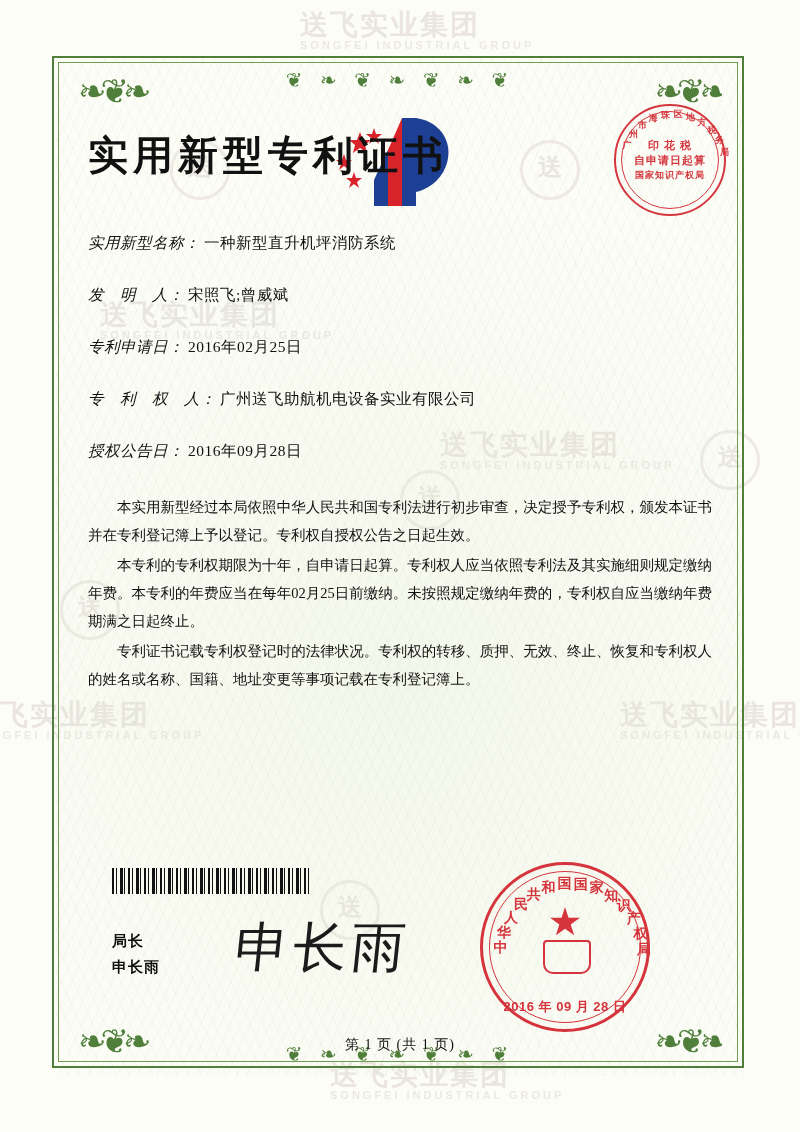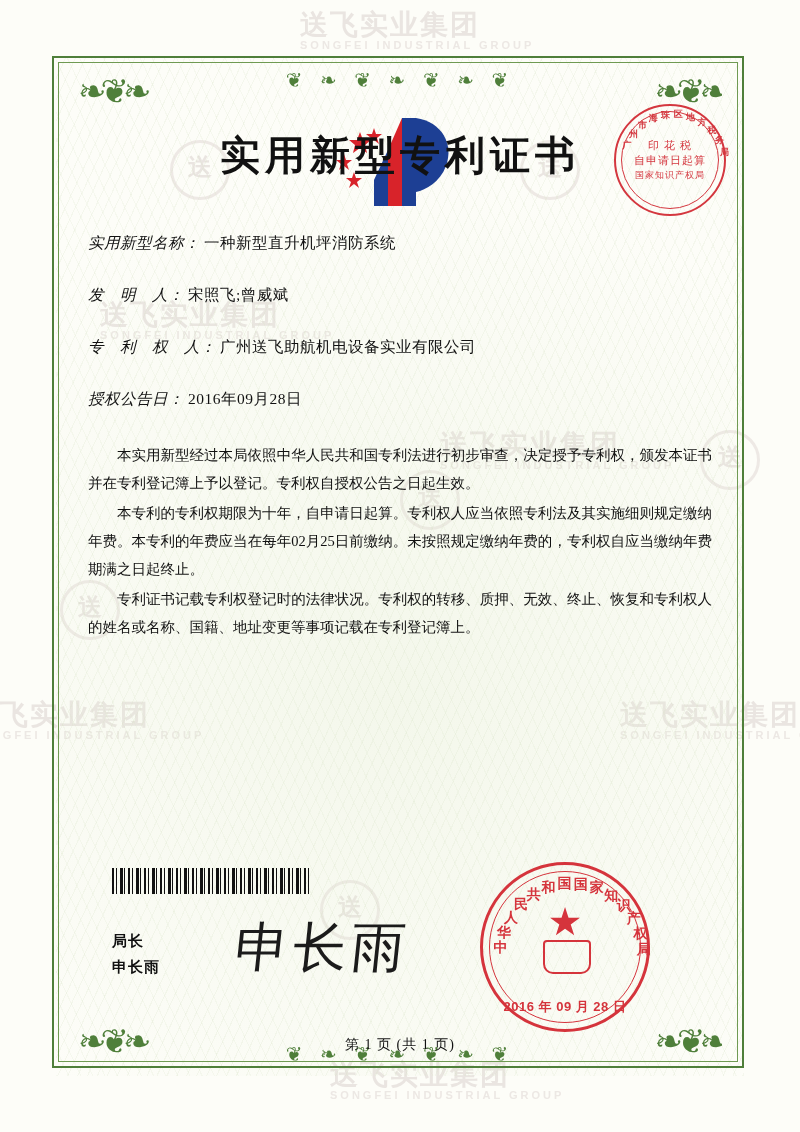--- a/index.html
+++ b/index.html
@@ -174,27 +174,26 @@
     white-space: nowrap;
   }
   .stamp-top .mid {
     position: absolute;
     left: 0;
     right: 0;
     top: 34px;
     text-align: center;
     color: #d4373f;
     font-size: 11px;
-    font-weight: normal;
+    font-weight: bold;
     line-height: 15px;
     letter-spacing: 1px;
   }
   .title {
     margin-top: 36px;
-    text-align: center;
     font-family: "Liberation Serif", serif;
     font-weight: bold;
     font-size: 40px;
     letter-spacing: 5px;
     color: #111;
   }
   .fields {
     margin-top: 50px;
     font-family: "Liberation Serif", serif;
     font-size: 15.5px;
@@ -430,20 +429,24 @@
     <div class="title">实用新型专利证书</div>
 
     <div class="fields">
       <div class="field">
         <span class="label">实用新型名称：</span>
         <span class="value">一种新型直升机坪消防系统</span>
       </div>
       <div class="field">
         <span class="label">发　明　人：</span>
         <span class="value">宋照飞;曾威斌</span>
+      </div>
+      <div class="field">
+        <span class="label">专利申请日：</span>
+        <span class="value">2016年02月25日</span>
       </div>
       <div class="field">
         <span class="label">专　利　权　人：</span>
         <span class="value">广州送飞助航机电设备实业有限公司</span>
       </div>
       <div class="field">
         <span class="label">授权公告日：</span>
         <span class="value">2016年09月28日</span>
       </div>
     </div>

